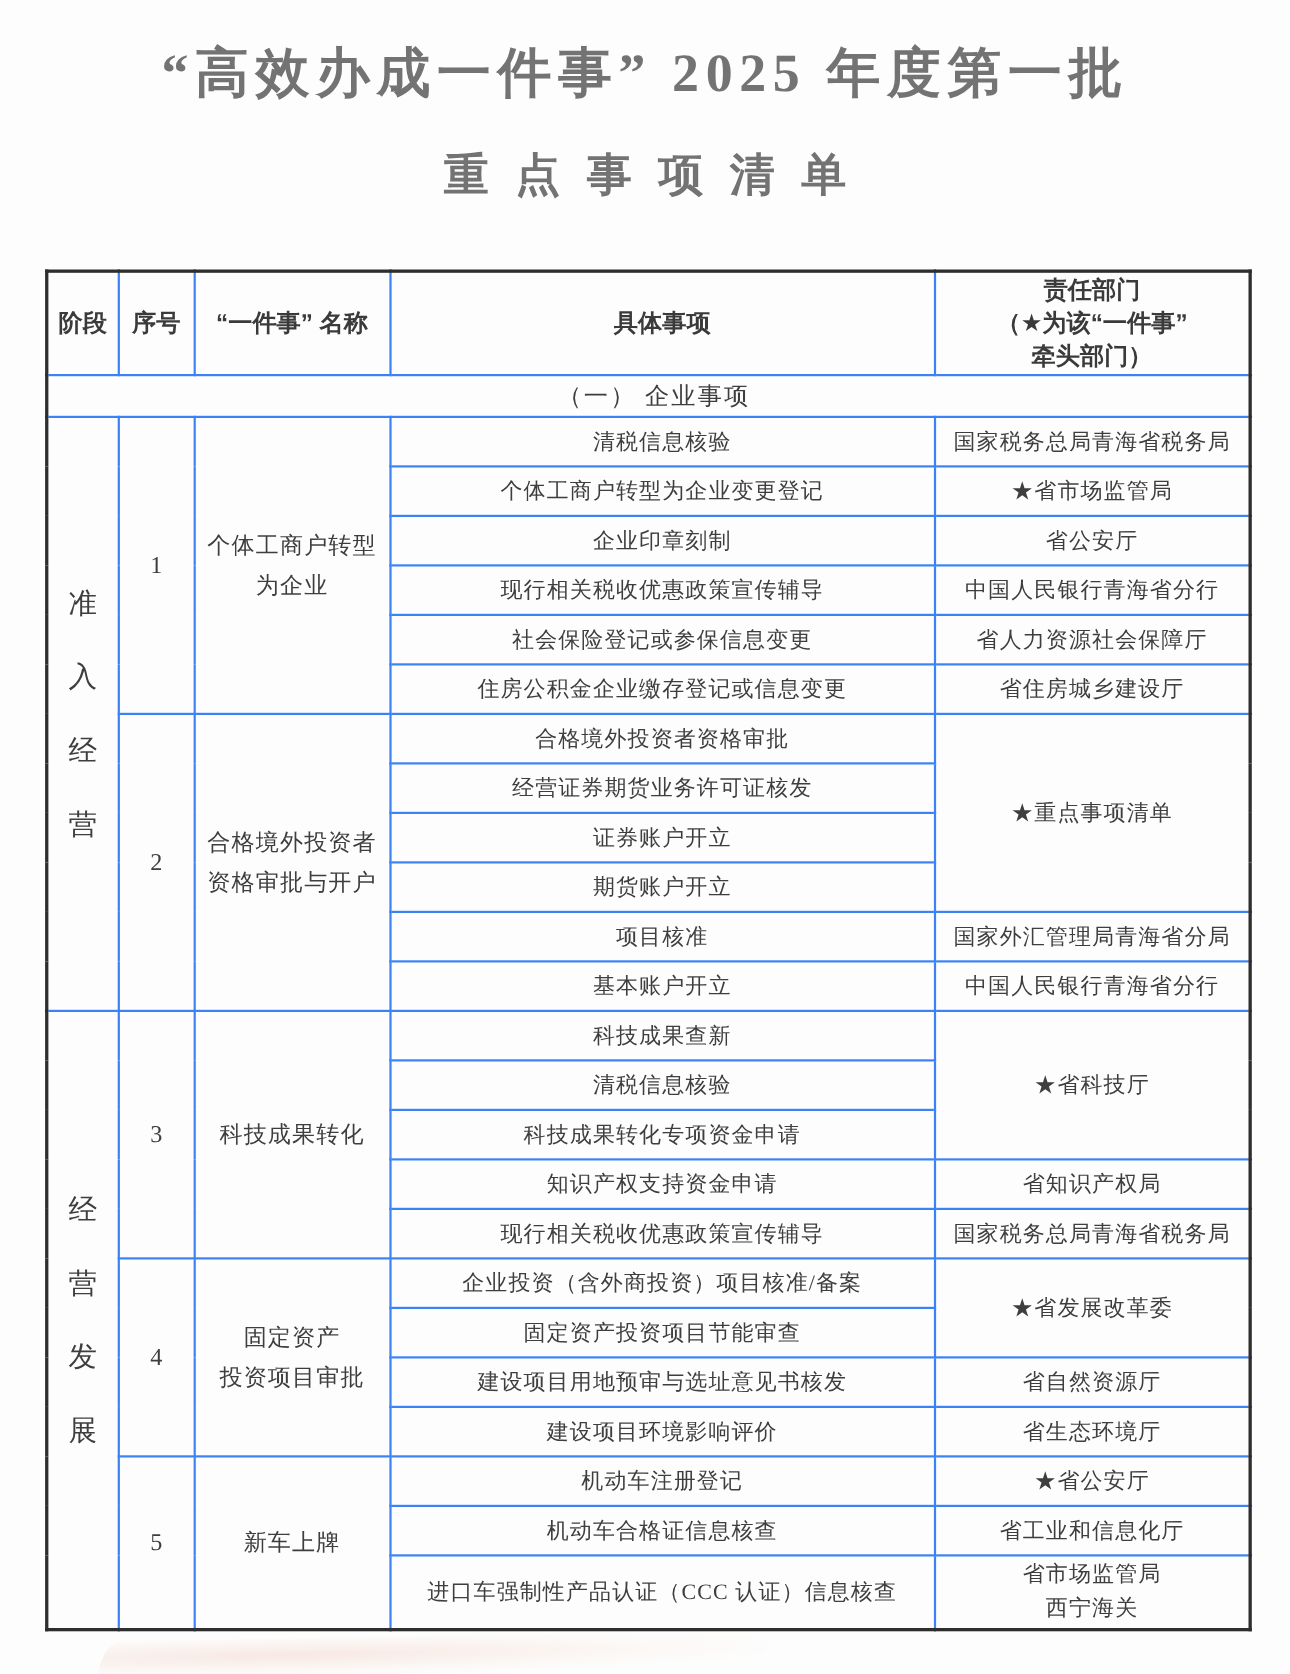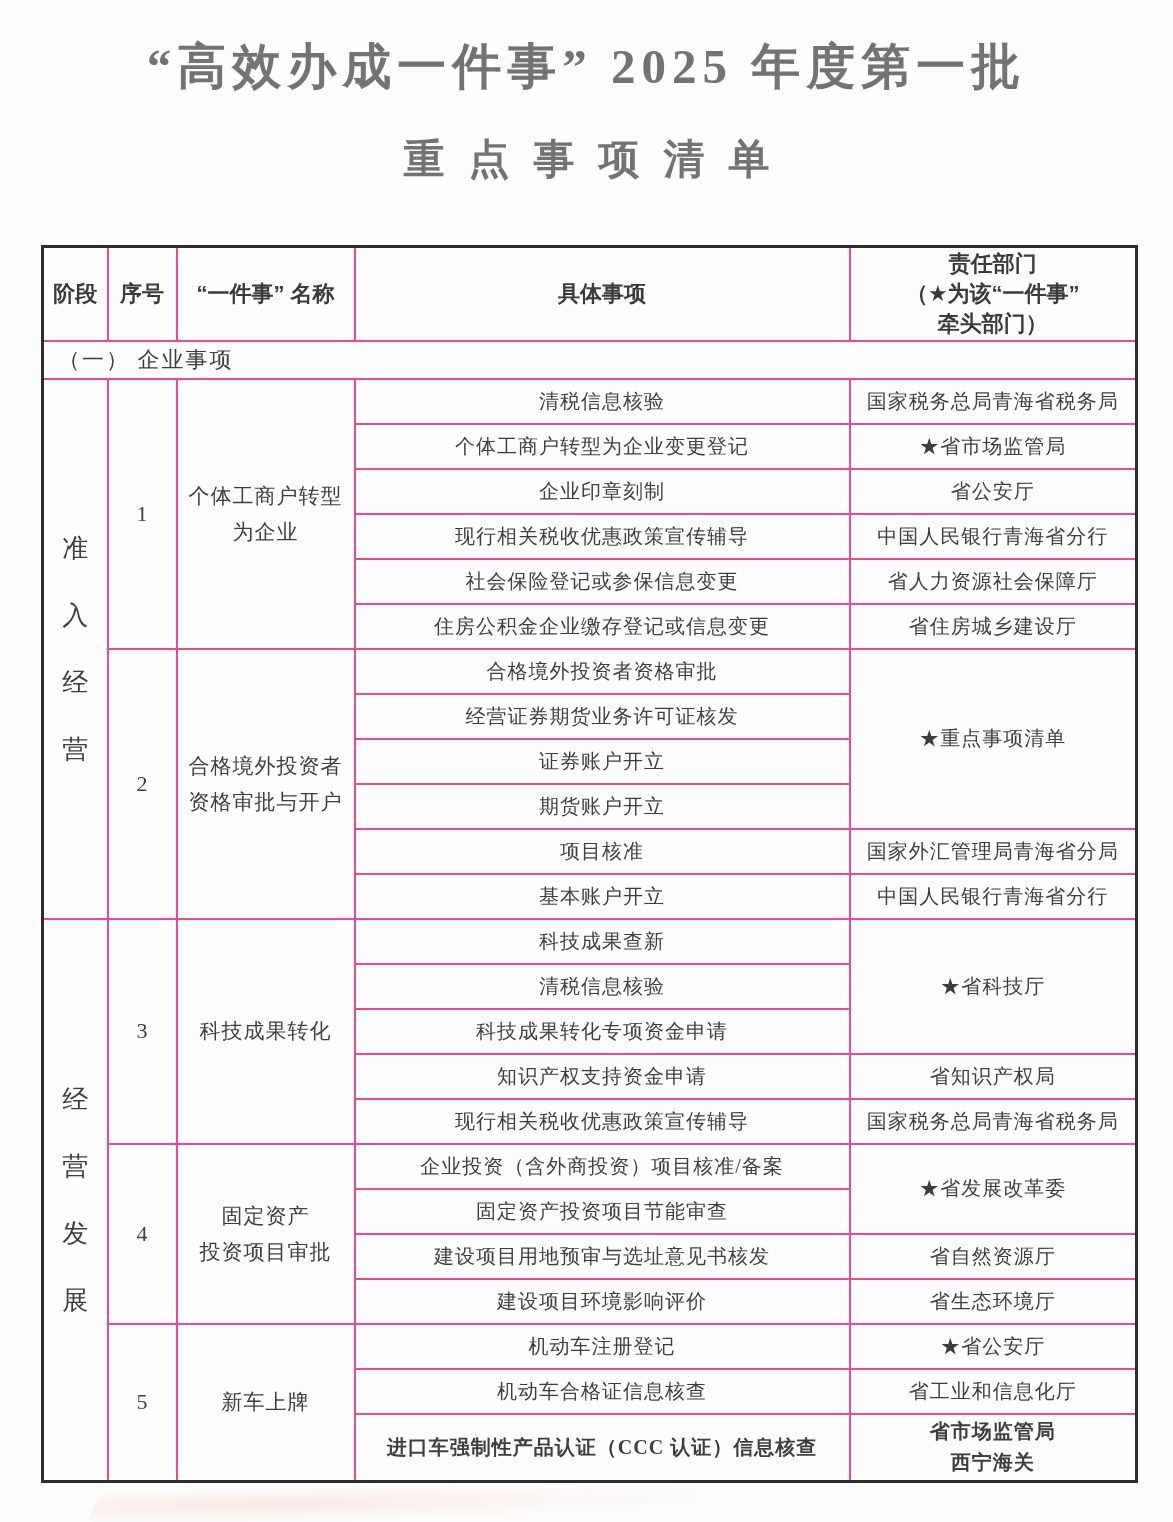--- a/index.html
+++ b/index.html
@@ -16,42 +16,42 @@
   .title-line2 { display:block; font-size:41px; letter-spacing:24px; text-indent:24px; line-height:66px; margin-top:26px; }
 
   .table-wrap { position:absolute; left:41px; top:245px; }
   table.list-table {
     border-collapse:collapse;
     table-layout:fixed;
     width:1094px;
     border:3px solid #2e2e2e;
   }
   .list-table th, .list-table td {
-    border:2px solid #ec4899;
+    border:2px solid #3b82f6;
     text-align:center;
     vertical-align:middle;
     padding:0 4px;
     overflow:hidden;
   }
   .list-table th {
     font-family:"Liberation Sans","DejaVu Sans",sans-serif;
     font-weight:bold;
     font-size:22px;
     color:#3a3a3a;
   }
   tr.header-row { height:94px; }
   tr.section-row { height:38px; }
   tr.section-row td {
-    text-align:left;
+    text-align:center;
     padding-left:14px;
     font-size:22px;
     letter-spacing:2px;
   }
   tr.data-row { height:45px; }
-  tr.data-row-tall { height:68px;font-weight:bold; }
+  tr.data-row-tall { height:68px; }
   td.task-cell, td.dept-cell { font-size:20px; letter-spacing:1px; }
   td.no-cell { font-size:22px; }
   td.name-cell { font-size:21px; letter-spacing:1px;margin-top:40px; }
   td.name-cell .name-line { line-height:36px; }
   td.stage-cell { width:65px; }
   .stage-chars span { display:block; font-size:26px; line-height:67px; font-weight:normal; }
   .dept-header-line { line-height:30px; }
   .dept-line { line-height:31px; }
   .watermark {
     position:absolute;

